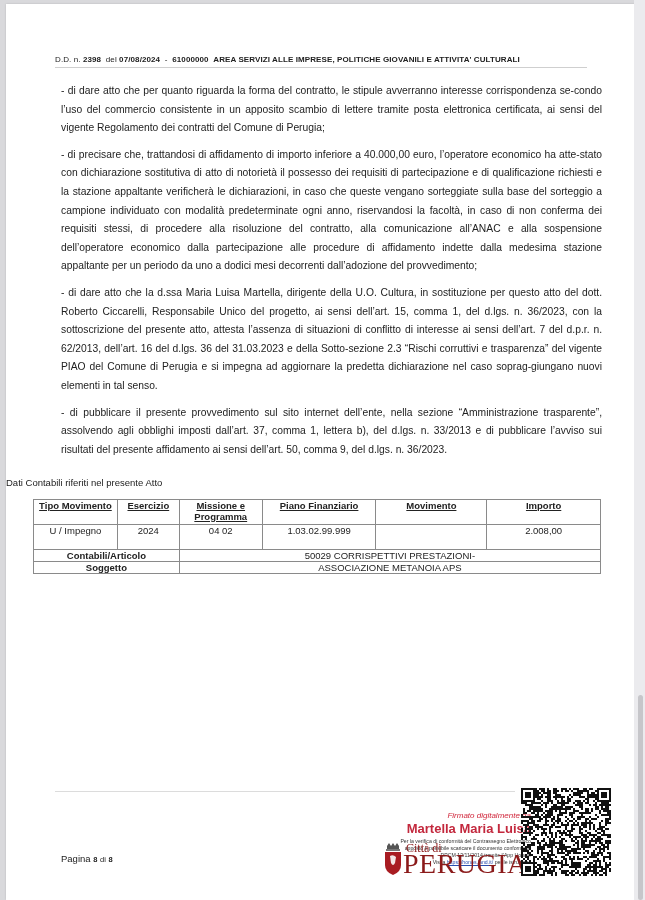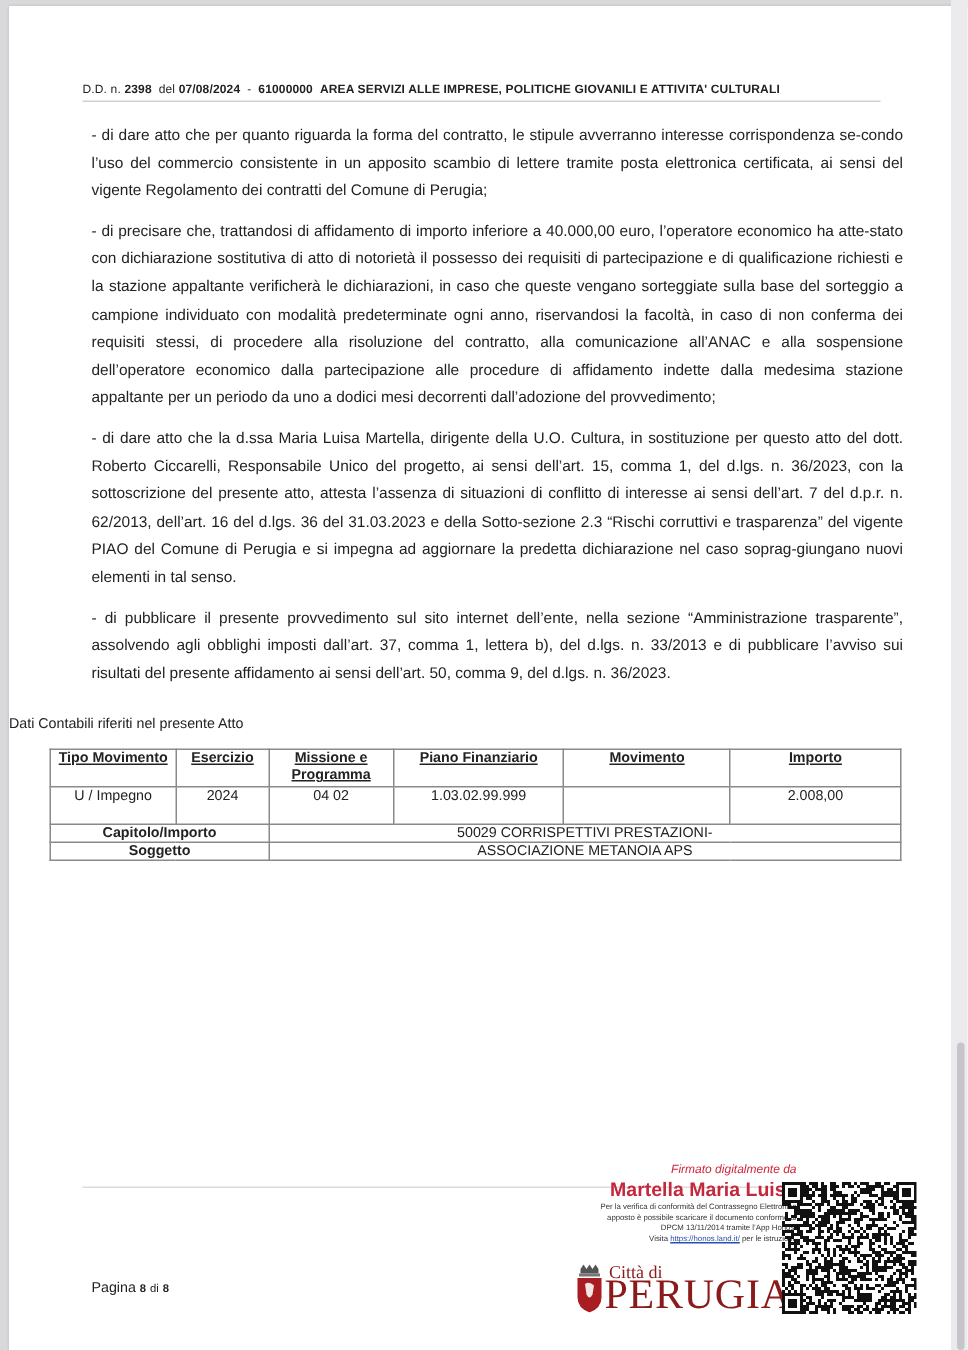--- a/index.html
+++ b/index.html
@@ -51,21 +51,21 @@
   }
   table.acct th { font-weight: bold; }
   table.acct tr.head th { height: 24px; text-decoration: underline; }
   table.acct tr.vals td { height: 24px; }
   table.acct tr.wide td { height: 11px; }
   table.acct .lbl { font-weight: bold; }
   .footer-rule {
     position: absolute; left: 49px; top: 787px; width: 460px; height: 1px; background: #dcdcdc;
   }
   .signed {
-    position: absolute; right: 133px; top: 771px; text-align: right;
+    position: absolute; right: 133px; top: 807px; text-align: right;
     width: 250px;
   }
   .signed-by { color: #d0253a; font-style: italic; font-size: 8px; }
   .signer { color: #c3283d; font-weight: bold; font-size: 13px; margin-top: 1px; }
   .verify {
     font-size: 5.2px; line-height: 7px; color: #333; margin-top: 2px;
   }
   .verify a { color: #2a4fb0; text-decoration: underline; }
   .logo {
     position: absolute; left: 378px; top: 839px; width: 130px; height: 36px;
@@ -132,21 +132,21 @@
     </tr>
     <tr class="vals">
       <td>U / Impegno</td>
       <td>2024</td>
       <td>04 02</td>
       <td>1.03.02.99.999</td>
       <td></td>
       <td>2.008,00</td>
     </tr>
     <tr class="wide">
-      <td colspan="2" class="lbl">Capitolo/Importo</td>
+      <td colspan="2" class="lbl">Contabili/Articolo</td>
       <td colspan="4">50029 CORRISPETTIVI PRESTAZIONI-</td>
     </tr>
     <tr class="wide">
       <td colspan="2" class="lbl">Soggetto</td>
       <td colspan="4">ASSOCIAZIONE METANOIA APS</td>
     </tr>
   </tbody>
     </table>
 
   <div class="footer-rule"></div>

